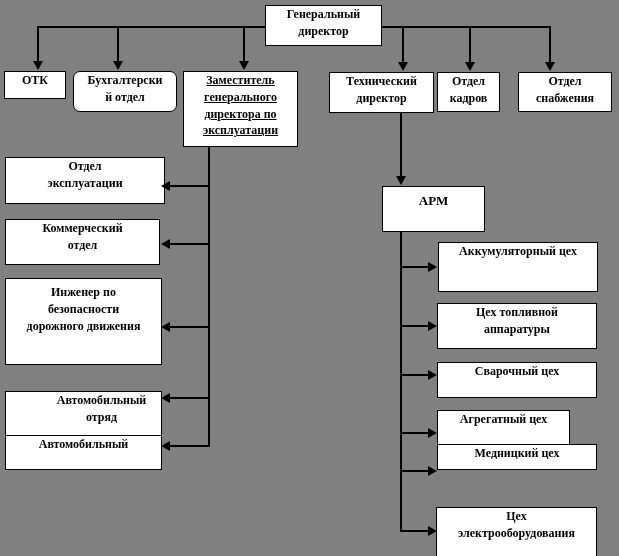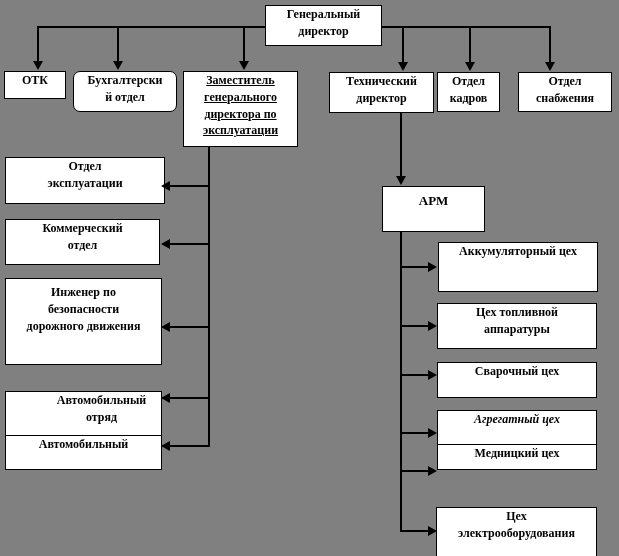--- a/index.html
+++ b/index.html
@@ -107,21 +107,21 @@
 
   <div class="node" style="left:437px;top:303px;width:160px;height:46px;">
     <span class="lbl">Цех топливной
 аппаратуры</span>
   </div>
 
   <div class="node" style="left:437px;top:362px;width:160px;height:36px;">
     <span class="lbl">Сварочный цех</span>
   </div>
 
-  <div class="node" style="left:437px;top:410px;width:160px;height:37px;font-style:italic;">
+  <div class="node" style="left:437px;top:410px;width:133px;height:37px;">
     <span class="lbl">Агрегатный цех</span>
   </div>
 
   <div class="node" style="left:437px;top:444px;width:160px;height:26px;">
     <span class="lbl">Медницкий цех</span>
   </div>
 
   <div class="node" style="left:436px;top:507px;width:161px;height:52px;">
     <span class="lbl">Цех
 электрооборудования</span>

